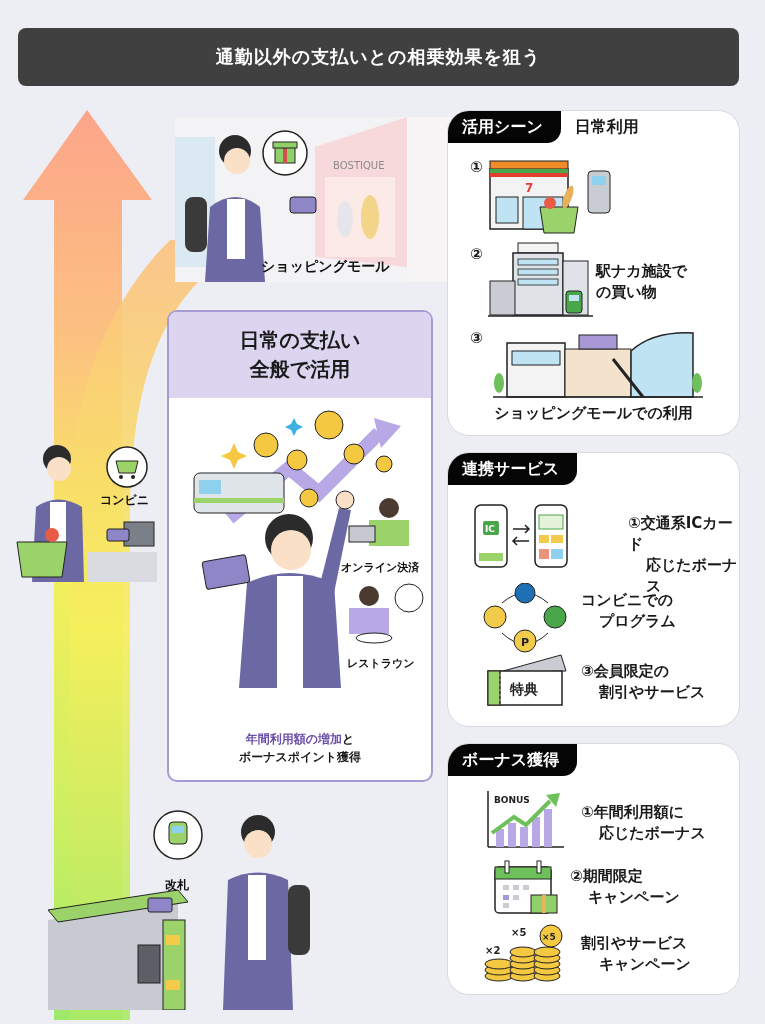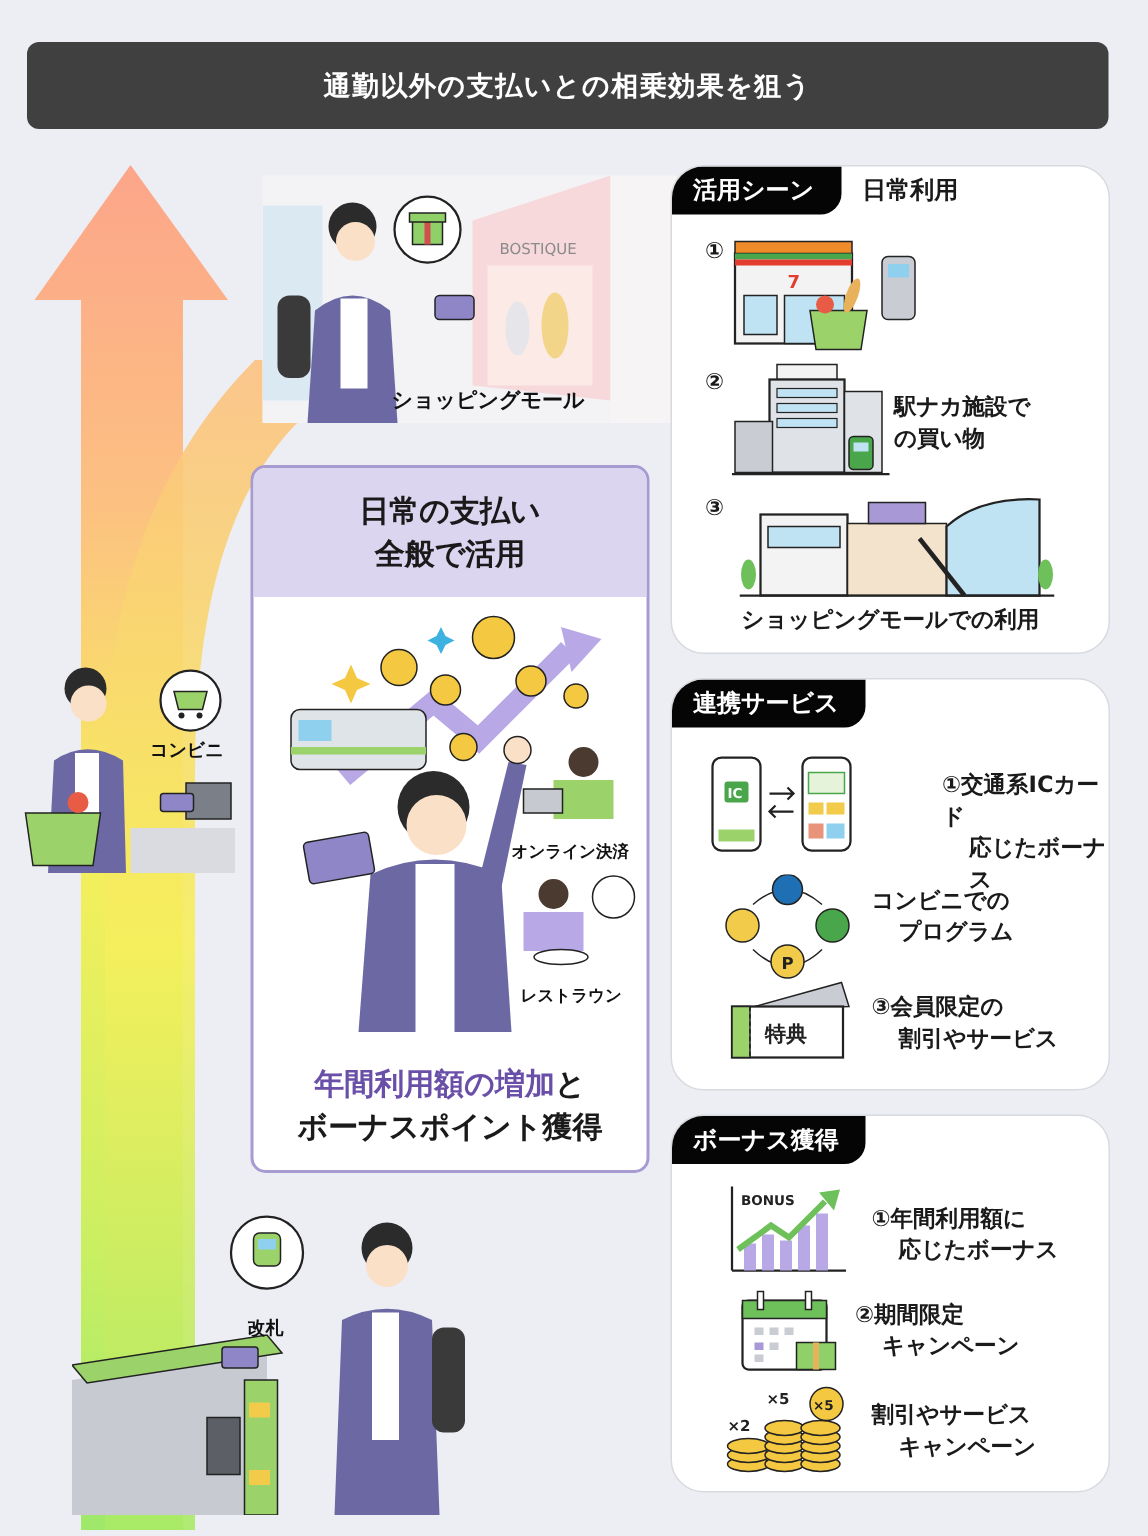--- a/index.html
+++ b/index.html
@@ -27,21 +27,21 @@
   .center-card {
     position: absolute; left: 167px; top: 310px; width: 266px; height: 472px;
     border: 2px solid #a79bd1; border-radius: 10px; background: #fff; overflow: hidden;
   }
   .center-head {
     background: #dcd5f0; height: 86px; display: flex; flex-direction: column;
     align-items: center; justify-content: center; font-weight: bold; font-size: 20px; line-height: 1.45;
   }
   .center-foot {
     position: absolute; bottom: 14px; left: 0; right: 0; text-align: center;
-    font-weight: bold; font-size: 20px; line-height: 1.45;
+    font-weight: bold; font-size: 12px; line-height: 1.45;
   }
   .accent { color: #6a4fa8; }
 
   
   .panel {
     position: absolute; left: 447px; width: 293px; background: #fff;
     border: 1px solid #d8dae0; border-radius: 22px; overflow: hidden;
   }
   .panel-tag {
     display: inline-flex; align-items: center; background: #050505; color: #fff;

